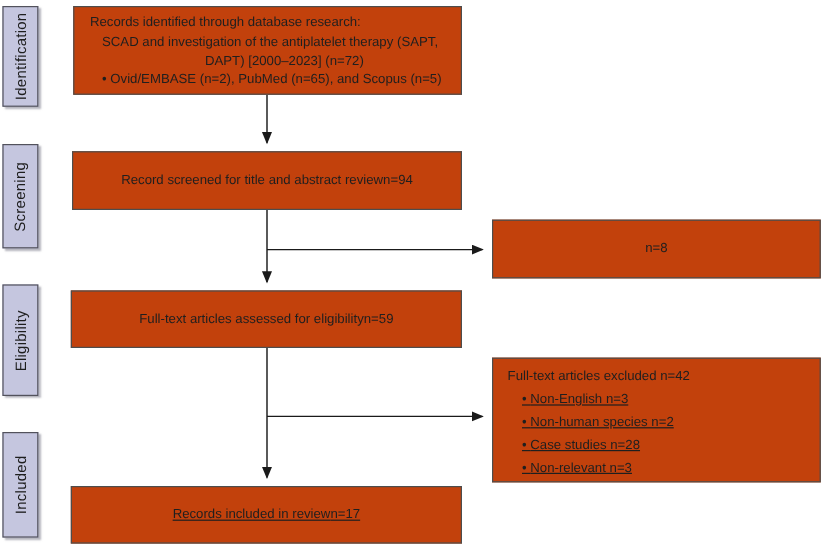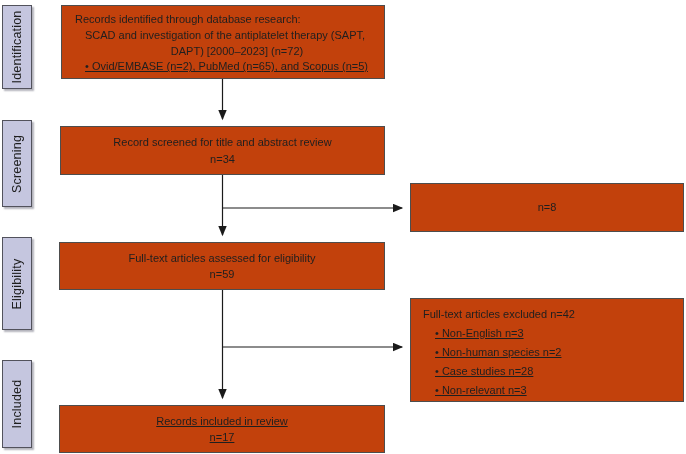--- a/index.html
+++ b/index.html
@@ -55,38 +55,38 @@
   
   .box {
     position: absolute;
     background: #c2410c;
     border: 1.3px solid var(--box-border);
     font-size: 11px;
     line-height: 15.8px;
   }
   .box.center {
     display: flex;
-    flex-direction: column;
+    flex-direction: row;
     align-items: center;
     justify-content: center;
     text-align: left;
     line-height: 16.5px;
   }
 
   .box-identified { left: 61px; top: 5px;   width: 324px; height: 74px; padding: 6px 8px 0 13px; }
   .box-screened   { left: 60px; top: 126px; width: 325px; height: 49px; }
   .box-eligible   { left: 59px; top: 242px; width: 326px; height: 48px; }
   .box-included   { left: 59px; top: 405px; width: 326px; height: 48px; text-decoration: underline; }
 
   .box-excl1 { left: 410px; top: 183px; width: 274px; height: 49px; }
   .box-excl2 { left: 410px; top: 298px; width: 274px; height: 104px; padding: 6px 8px 0 12px; line-height: 19px; }
 
   .indent1 { padding-left: 10px; }
   .indent2 { padding-left: 23px; text-align: center; }
-  .bullet-line { padding-left: 10px; text-decoration: underline; }
+  .bullet-line { padding-left: 10px; }
   .bullet-line::before { content: "\2022\00a0"; }
 
   .box-excl2 ul { list-style: none; }
   .box-excl2 li { padding-left: 12px; text-decoration: underline; }
   .box-excl2 li::before { content: "\2022\00a0"; }
 </style>
 </head>
 <body>
 
 <div class="canvas">
@@ -121,21 +121,21 @@
 
   <div class="box box-identified">
     <div>Records identified through database research:</div>
     <div class="indent1">SCAD and investigation of the antiplatelet therapy (SAPT,</div>
     <div class="indent2">DAPT) [2000–2023] (n=72)</div>
     <div class="bullet-line">Ovid/EMBASE (n=2), PubMed (n=65), and Scopus (n=5)</div>
   </div>
 
   <div class="box center box-screened">
     <div>Record screened for title and abstract review</div>
-    <div>n=34</div>
+    <div>n=94</div>
   </div>
 
   <div class="box center box-excl1">
     <div>n=8</div>
   </div>
 
   <div class="box center box-eligible">
     <div>Full-text articles assessed for eligibility</div>
     <div>n=59</div>
   </div>

